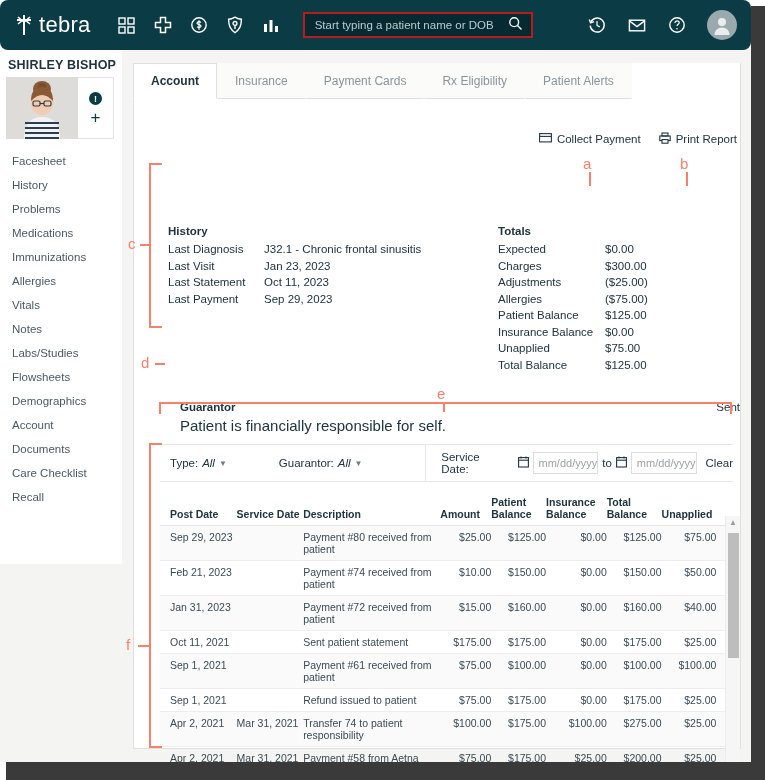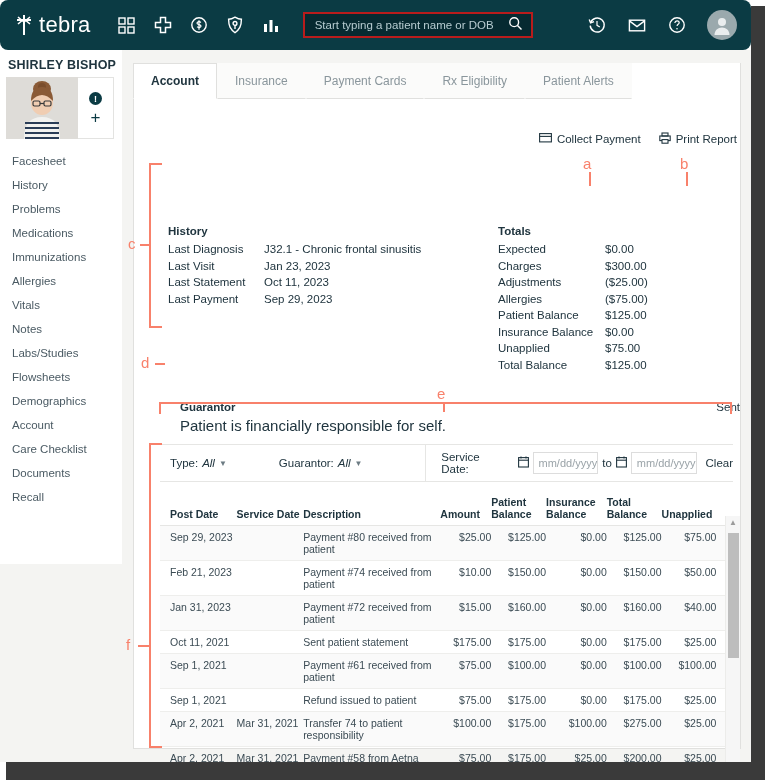--- a/index.html
+++ b/index.html
@@ -286,22 +286,22 @@
       <div class="side-item">Problems</div>
       <div class="side-item">Medications</div>
       <div class="side-item">Immunizations</div>
       <div class="side-item">Allergies</div>
       <div class="side-item">Vitals</div>
       <div class="side-item">Notes</div>
       <div class="side-item">Labs/Studies</div>
       <div class="side-item">Flowsheets</div>
       <div class="side-item">Demographics</div>
       <div class="side-item">Account</div>
+      <div class="side-item">Documents</div>
       <div class="side-item">Care Checklist</div>
-      <div class="side-item">Documents</div>
       <div class="side-item">Recall</div>
     </div>
   </div>
 
   <div class="content"></div>
 
   <div class="tabbar">
     <div class="tab active">Account</div>
     <div class="tab">Insurance</div>
     <div class="tab">Payment Cards</div>

